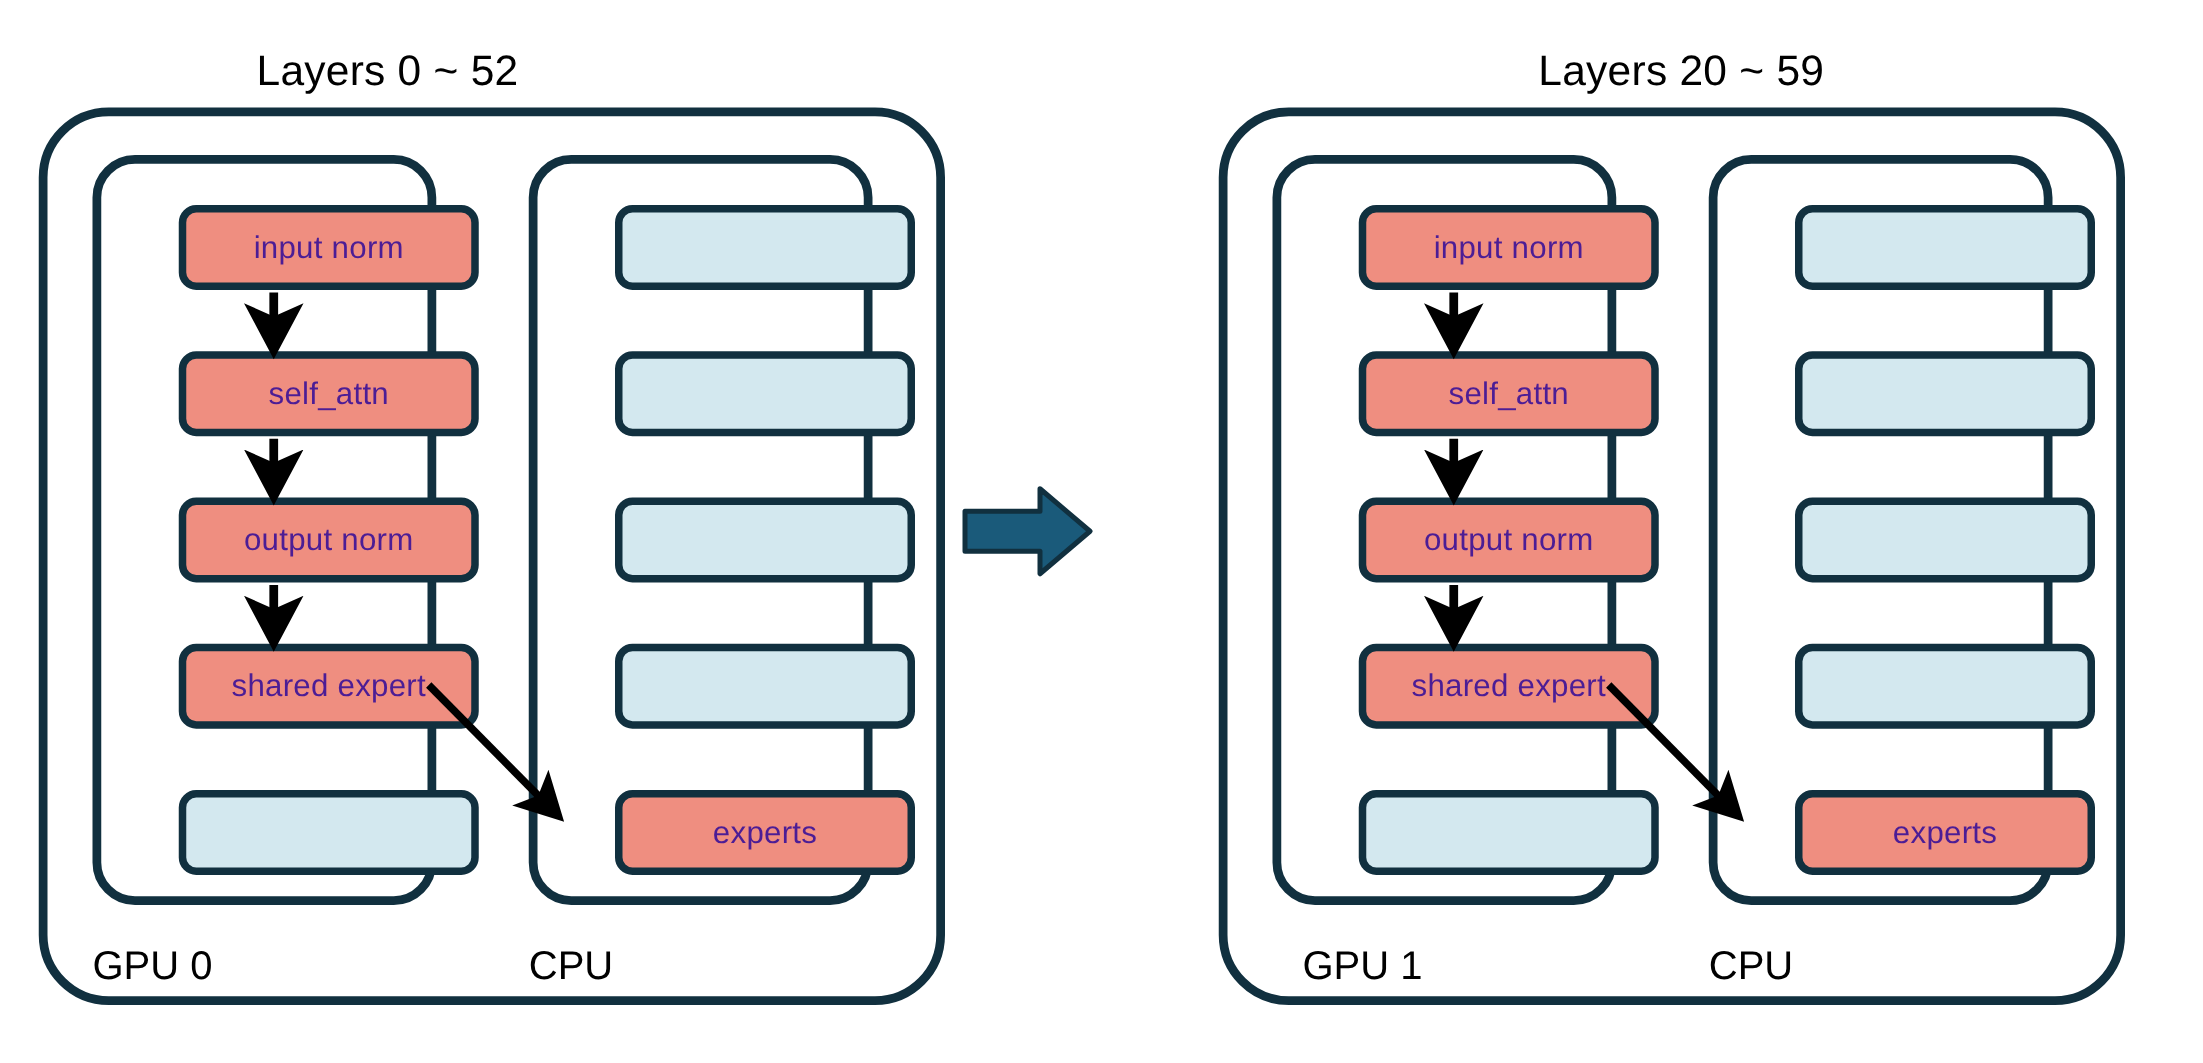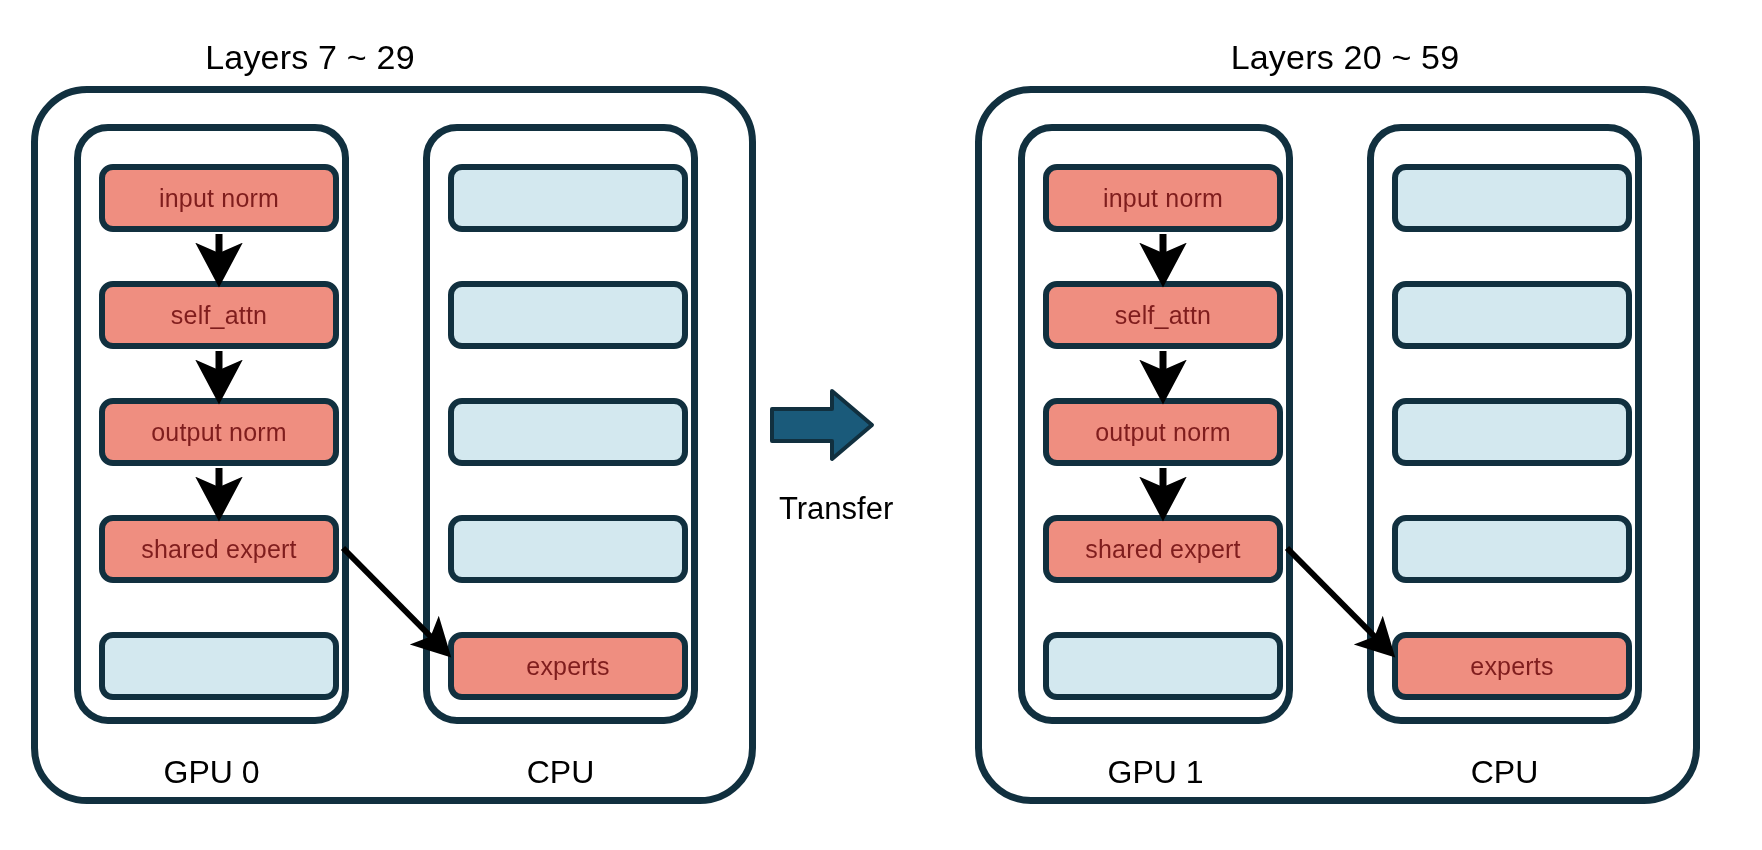--- a/index.html
+++ b/index.html
@@ -51,35 +51,35 @@
 
   
   .block {
     position: absolute;
     box-sizing: border-box;
     border: 6px solid #11303f;
     border-radius: 14px;
     display: flex;
     align-items: center;
     justify-content: center;
-    color: #7f1d1d;
+    color: #4c1d95;
     font-size: 25px;
     font-family: "Liberation Sans", sans-serif;
     white-space: nowrap;
     letter-spacing: 0.2px;
+    margin-left: 44px;
   }
   .block.salmon { background: #ef8e80; }
   .block.lightblue { background: #d3e8ef; }
 
   
   .device-label {
     position: absolute;
     font-size: 32px;
     color: #000000;
-    text-align: center;
     white-space: nowrap;
   }
 
   
   .transfer-caption {
     position: absolute;
     font-size: 31px;
     line-height: 1.28;
     color: #000000;
     white-space: pre-line;
@@ -93,21 +93,21 @@
     width: 1762px;
     height: 850px;
     pointer-events: none;
   }
 </style>
 </head>
 <body>
 
 <div id="stage">
 
-  <div class="group-title" style="left:30px; top:38px; width:560px;">Layers 7 ~ 29</div>
+  <div class="group-title" style="left:30px; top:38px; width:560px;">Layers 0 ~ 52</div>
 
   <div class="device-group" style="left:31px; top:86px; width:725px; height:718px;"></div>
 
   <div class="column" style="left:74px; top:124px; width:275px; height:600px;"></div>
 
   <div class="block salmon" style="left:99px; top:164px; width:240px; height:68px;">input norm</div>
   <div class="block salmon" style="left:99px; top:281px; width:240px; height:68px;">self_attn</div>
   <div class="block salmon" style="left:99px; top:398px; width:240px; height:68px;">output norm</div>
   <div class="block salmon" style="left:99px; top:515px; width:240px; height:68px;">shared expert</div>
   <div class="block lightblue" style="left:99px; top:632px; width:240px; height:68px;"></div>
@@ -136,25 +136,24 @@
   <div class="block lightblue" style="left:1043px; top:632px; width:240px; height:68px;"></div>
 
   <div class="column" style="left:1367px; top:124px; width:275px; height:600px;"></div>
 
   <div class="block lightblue" style="left:1392px; top:164px; width:240px; height:68px;"></div>
   <div class="block lightblue" style="left:1392px; top:281px; width:240px; height:68px;"></div>
   <div class="block lightblue" style="left:1392px; top:398px; width:240px; height:68px;"></div>
   <div class="block lightblue" style="left:1392px; top:515px; width:240px; height:68px;"></div>
   <div class="block salmon" style="left:1392px; top:632px; width:240px; height:68px;">experts</div>
 
-  <div class="device-label" style="left:1018px; top:754px; width:275px;">GPU 1</div>
+  <div class="device-label" style="left:1042px; top:754px; width:275px;">GPU 1</div>
   <div class="device-label" style="left:1367px; top:754px; width:275px;">CPU</div>
 
   <div class="transfer-caption" style="left:779px; top:449px; width:180px;">
-    <div>Transfer</div>
   </div>
 
   <svg class="overlay" viewBox="0 0 1762 850" xmlns="http://www.w3.org/2000/svg">
     <defs>
       <marker id="ah-black" markerWidth="8" markerHeight="8" refX="4.2" refY="4" orient="auto" markerUnits="strokeWidth">
         <path d="M0,0.6 L6.4,4 L0,7.4 L1.5,4 Z" fill="#000000"></path>
       </marker>
     </defs>
 
     <g>

